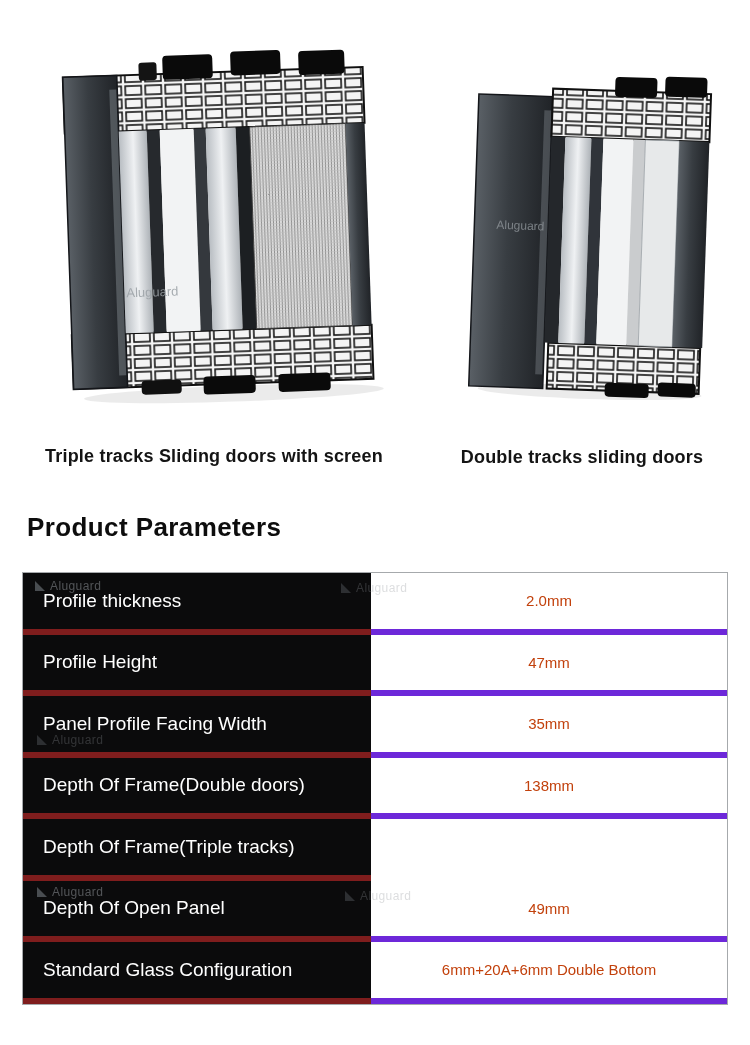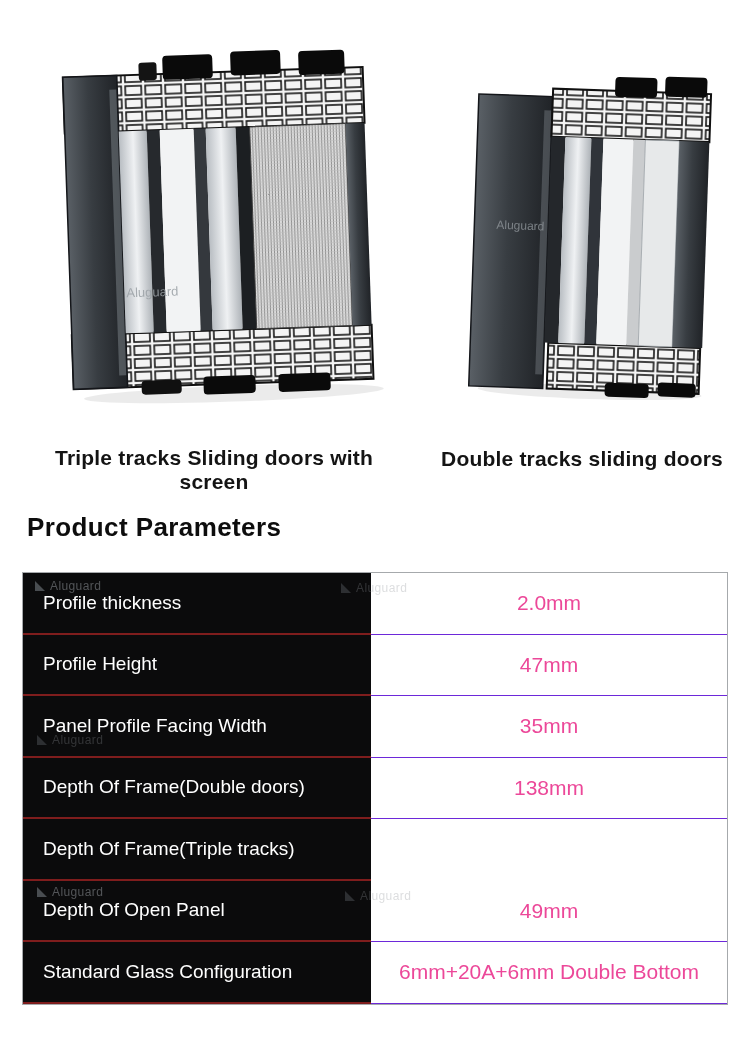--- a/index.html
+++ b/index.html
@@ -5,32 +5,32 @@
   * { margin:0; padding:0; box-sizing:border-box; }
   html,body { background:#ffffff; }
   body { width:750px; font-family:"Liberation Sans", sans-serif; }
   .page { position:relative; width:750px; height:1045px; background:#ffffff; overflow:hidden; }
 
   .render { position:absolute; }
   .render svg { width:100%; height:100%; display:block; }
   .render-left  { left:48px;  top:42px; width:345px; height:365px; }
   .render-right { left:460px; top:72px; width:260px; height:330px; }
 
-  .caption { position:absolute; font-weight:700; font-size:21px; color:#141414; text-align:center; letter-spacing:.2px; }
+  .caption { position:absolute; font-weight:700; font-size:18px; color:#141414; text-align:center; letter-spacing:.2px; }
   .caption-left  { left:28px;  top:446px; width:372px; }
   .caption-right { left:438px; top:447px; width:288px; }
 
   .heading { position:absolute; left:27px; top:512px; font-size:26px; font-weight:700; color:#0d0d0d; letter-spacing:.4px; }
 
   .ptable { position:absolute; left:22px; top:572px; width:706px; border:1px solid #a6a9ac; background:#ffffff; }
   .prow { display:flex; height:61.5px; }
   .plabel { width:348px; background:#0b0b0c; color:#ffffff; display:flex; align-items:center;
-            padding-left:20px; font-size:19px; border-bottom:2px solid #7f1d1d; }
-  .pvalue { flex:1; display:flex; align-items:center; justify-content:center; font-size:21px;
-            color:#ec4899; background:#ffffff; border-bottom:1px solid #6d28d9; }
+            padding-left:20px; font-size:19px; border-bottom:6px solid #7f1d1d; }
+  .pvalue { flex:1; display:flex; align-items:center; justify-content:center; font-size:15px;
+            color:#c2410c; background:#ffffff; border-bottom:6px solid #6d28d9; }
   .prow:last-child .plabel { border-bottom:none; }
   .prow:last-child .pvalue { border-bottom:none; }
 
   .wm { position:absolute; display:flex; align-items:center; gap:5px; pointer-events:none; opacity:.55; }
   .wm .tri { width:0; height:0; border-right:10px solid transparent; border-bottom:10px solid #7d848a; }
   .wm .txt { font-size:12px; color:#8d9196; letter-spacing:.4px; }
   .wm.dim { opacity:.3; }
 </style>
 </head>
 <body>

